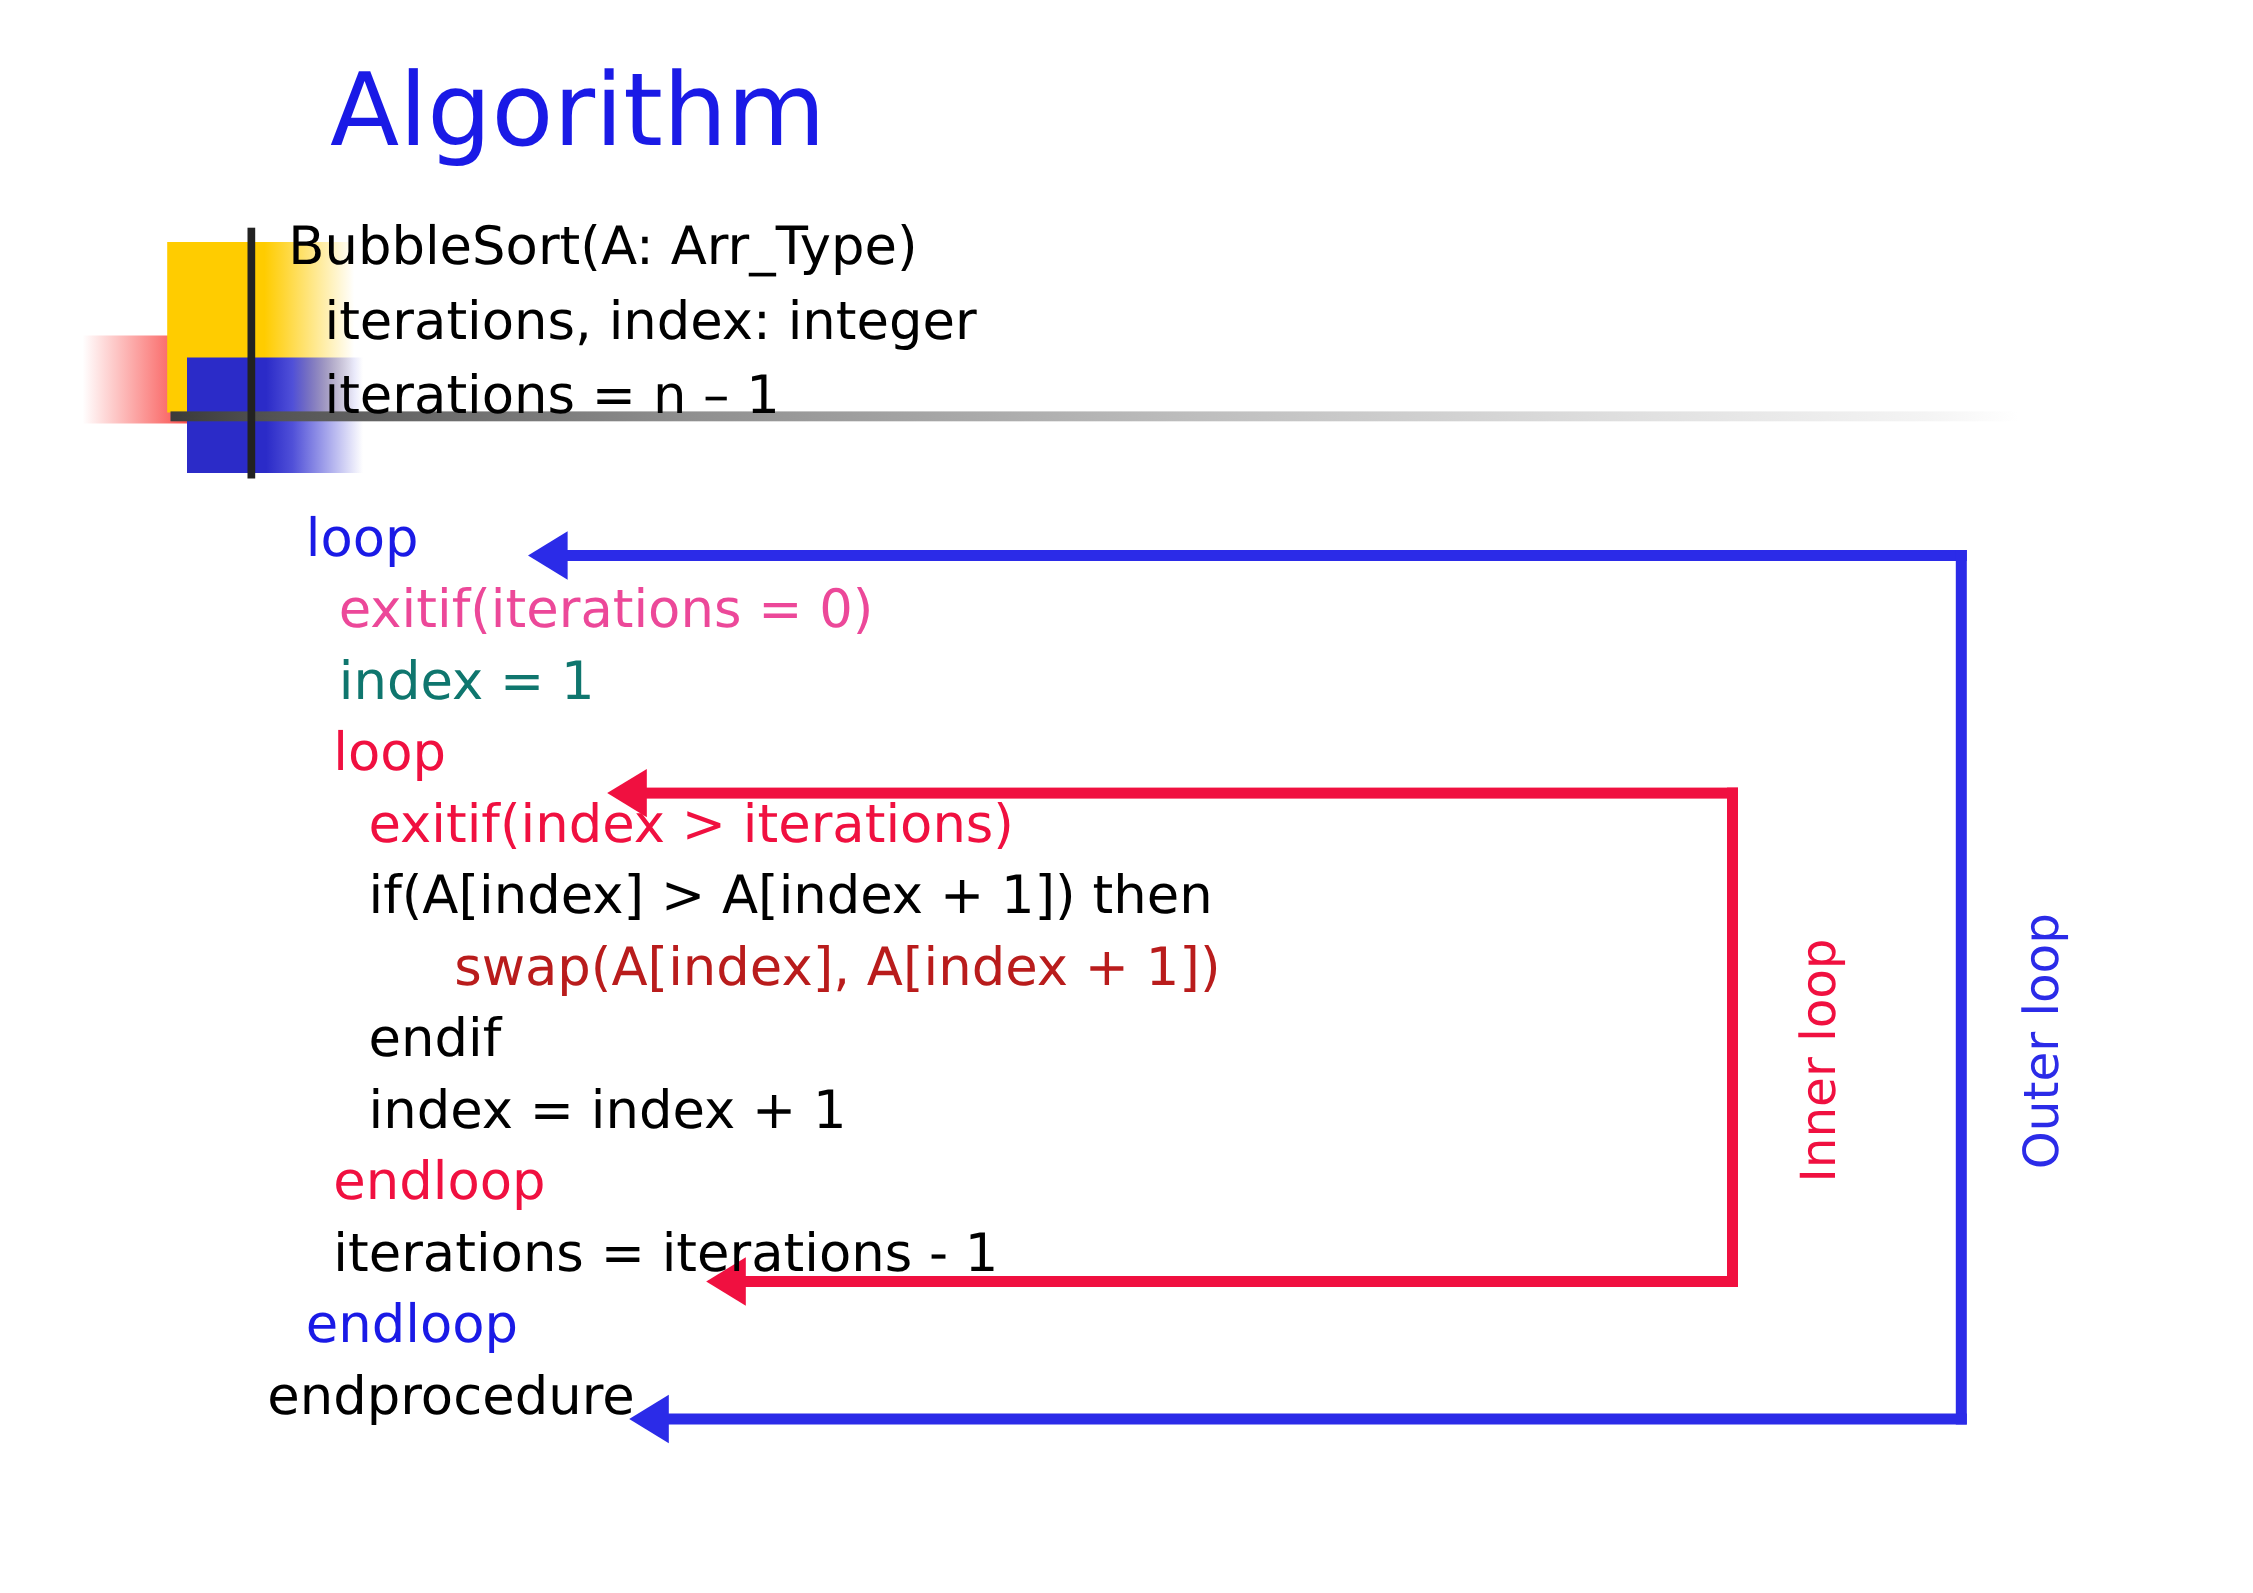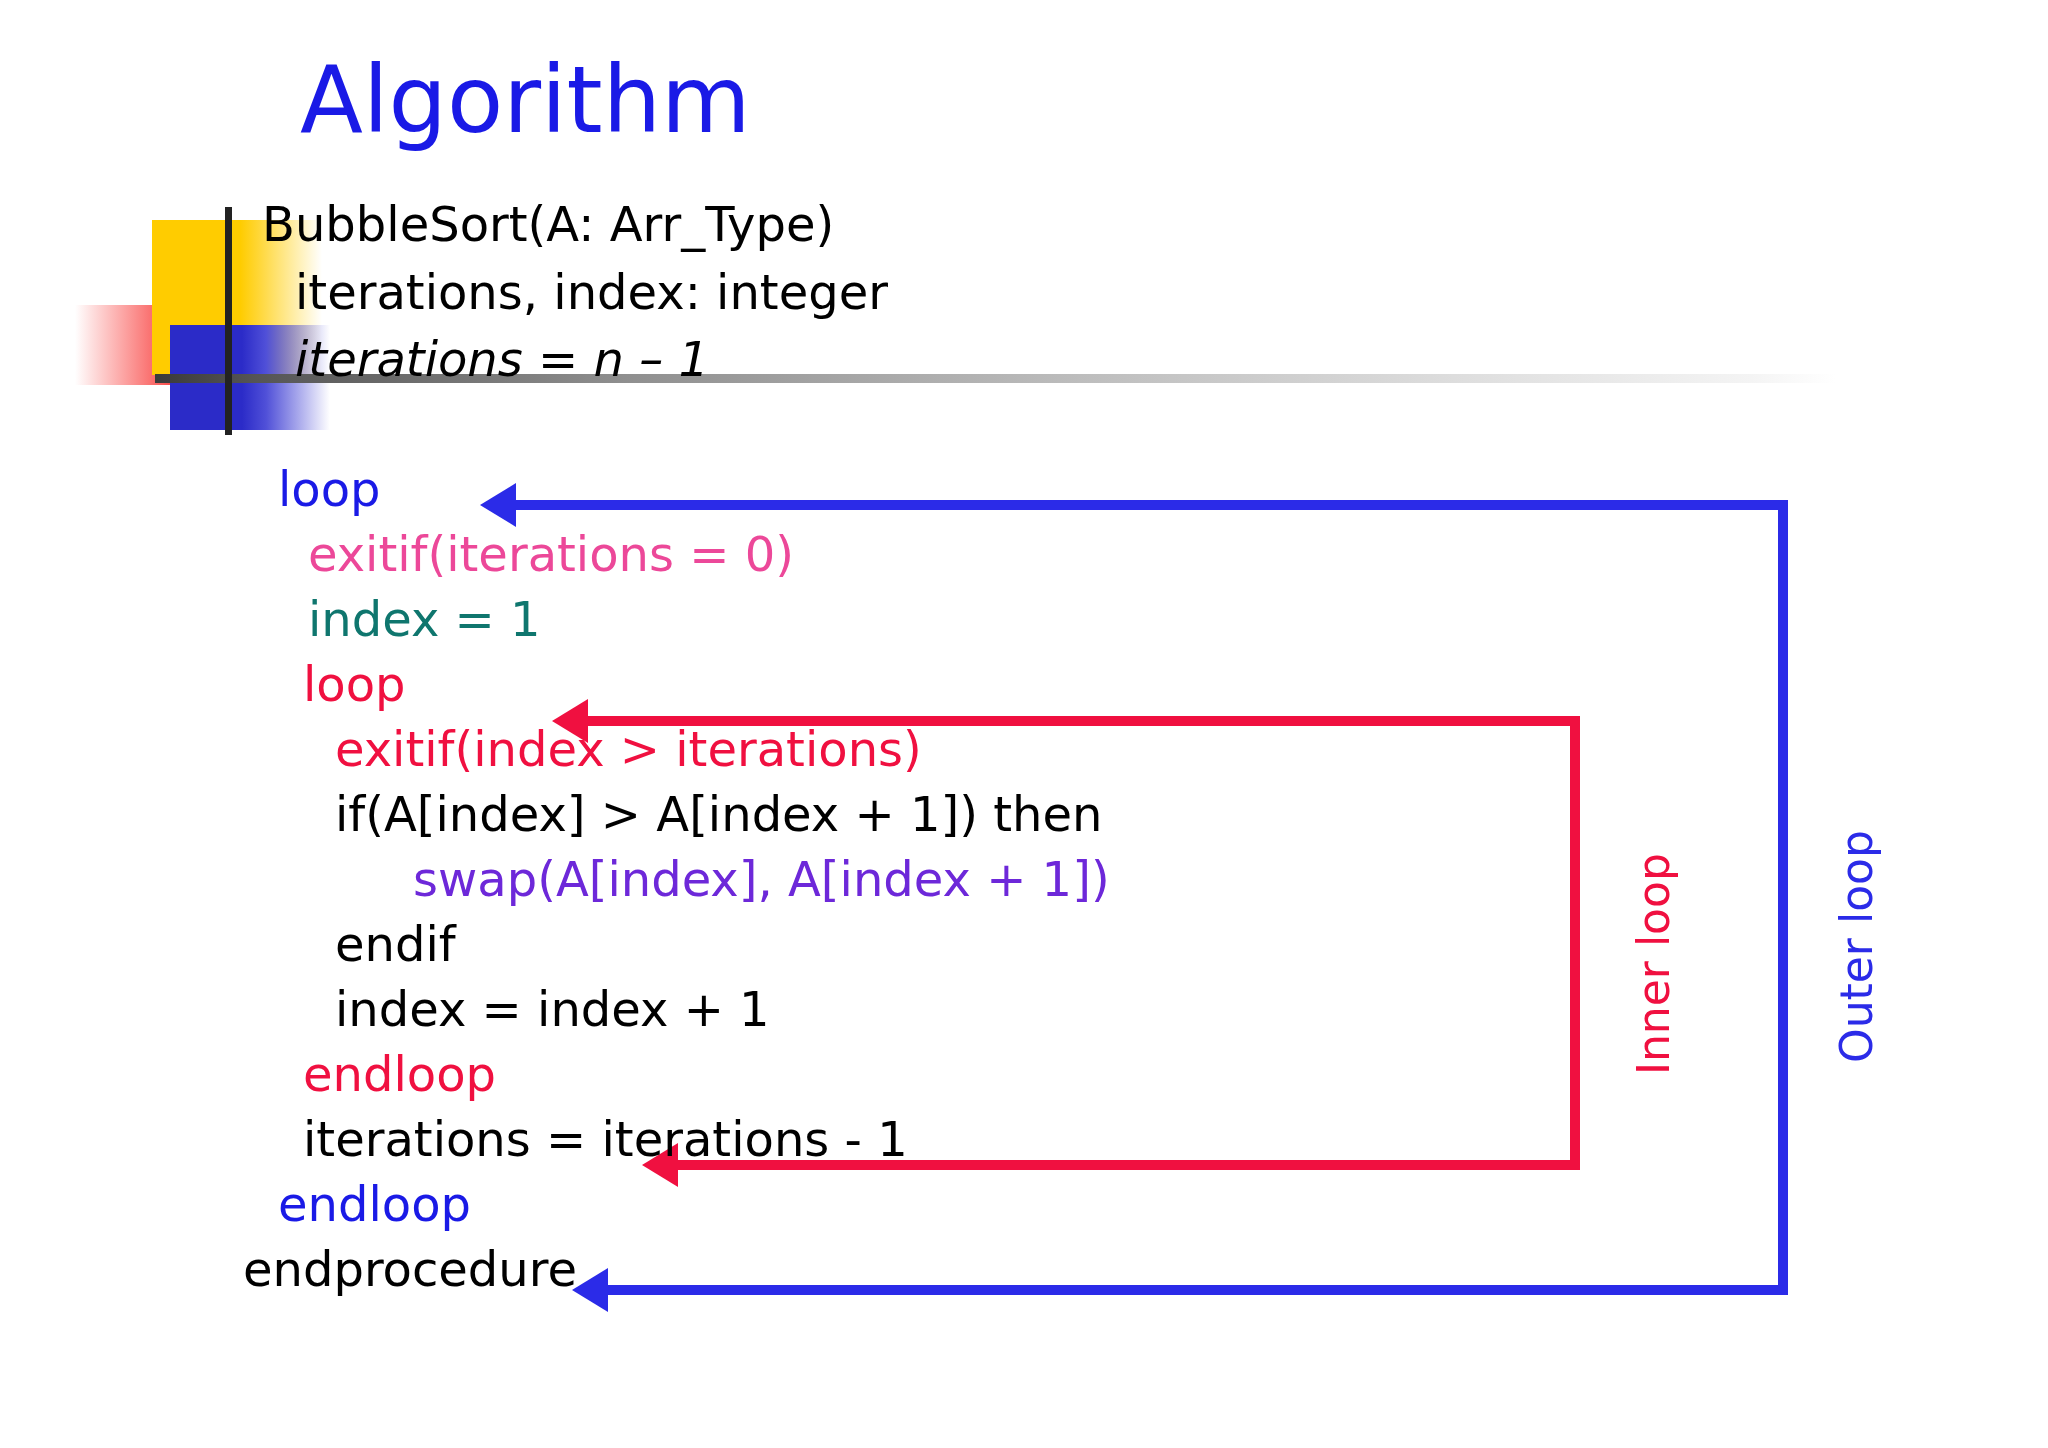--- a/index.html
+++ b/index.html
@@ -77,21 +77,21 @@
   
   .hdr {
     position: absolute;
     font-size: 48px;
     line-height: 1;
     color: #000000;
     white-space: pre;
   }
   .hdr-1 { left: 262px; top: 200px; }
   .hdr-2 { left: 295px; top: 268px; }
-  .hdr-3 { left: 295px; top: 335px; font-style: italic; }
+  .hdr-3 { left: 295px; top: 335px; }
 
   
   .code {
     position: absolute;
     font-size: 48px;
     line-height: 1;
     white-space: pre;
   }
 
   
@@ -204,21 +204,21 @@
   <div class="ln arrow-inner-top"></div>
   <div class="ln arrow-inner-bot"></div>
 
   <div id="code-body">
       <div class="code" style="left: 278px; top: 465px; color: rgb(26, 26, 230);">loop</div>
       <div class="code" style="left: 308px; top: 530px; color: #ec4899;">exitif(iterations = 0)</div>
       <div class="code" style="left: 308px; top: 595px; color: #0f766e;">index = 1</div>
       <div class="code" style="left: 303px; top: 660px; color: rgb(240, 16, 64);">loop</div>
       <div class="code" style="left: 335px; top: 725px; color: rgb(240, 16, 64);">exitif(index &gt; iterations)</div>
       <div class="code" style="left: 335px; top: 790px; color: rgb(0, 0, 0);">if(A[index] &gt; A[index + 1]) then</div>
-      <div class="code" style="left: 413px; top: 855px; color: #6d28d9;">swap(A[index], A[index + 1])</div>
+      <div class="code" style="left: 413px; top: 855px; color: #b91c1c;">swap(A[index], A[index + 1])</div>
       <div class="code" style="left: 335px; top: 920px; color: rgb(0, 0, 0);">endif</div>
       <div class="code" style="left: 335px; top: 985px; color: rgb(0, 0, 0);">index = index + 1</div>
       <div class="code" style="left: 303px; top: 1050px; color: rgb(240, 16, 64);">endloop</div>
       <div class="code" style="left: 303px; top: 1115px; color: rgb(0, 0, 0);">iterations = iterations - 1</div>
       <div class="code" style="left: 278px; top: 1180px; color: rgb(26, 26, 230);">endloop</div>
       <div class="code" style="left: 243px; top: 1245px; color: rgb(0, 0, 0);">endprocedure</div>
     </div>
 
   <div class="vlabel vlabel-inner">Inner loop</div>
   <div class="vlabel vlabel-outer">Outer loop</div>

